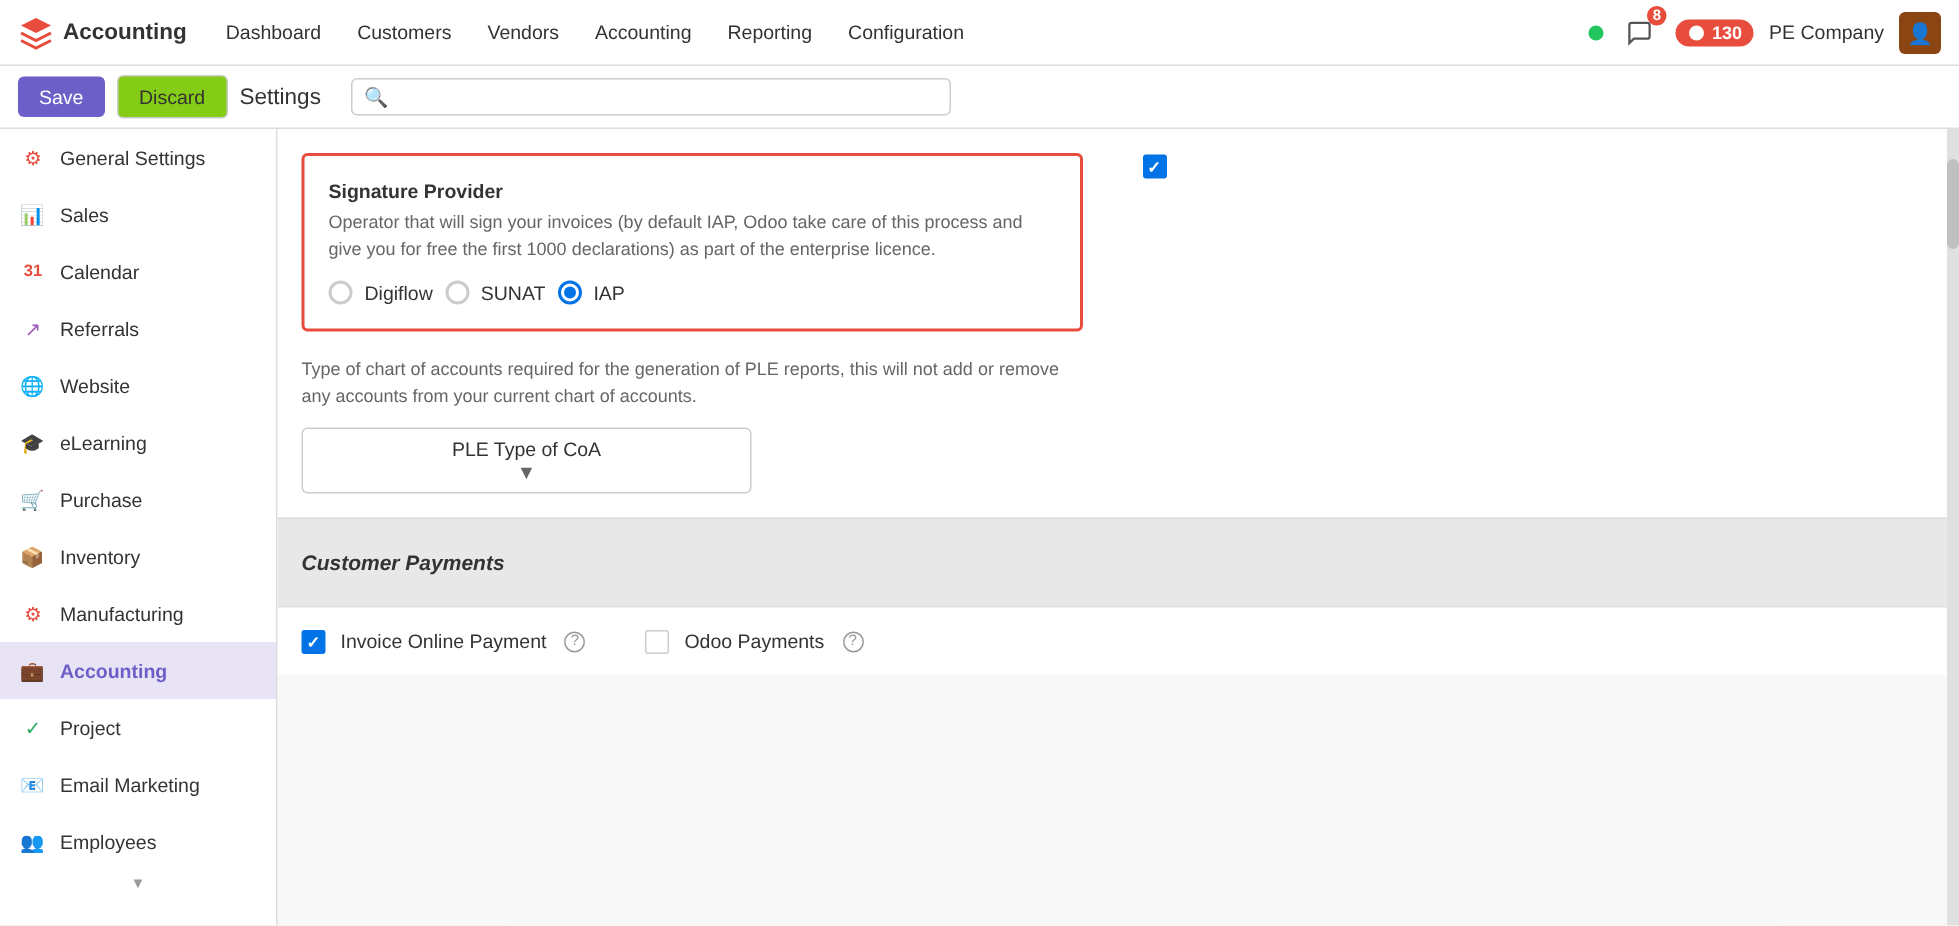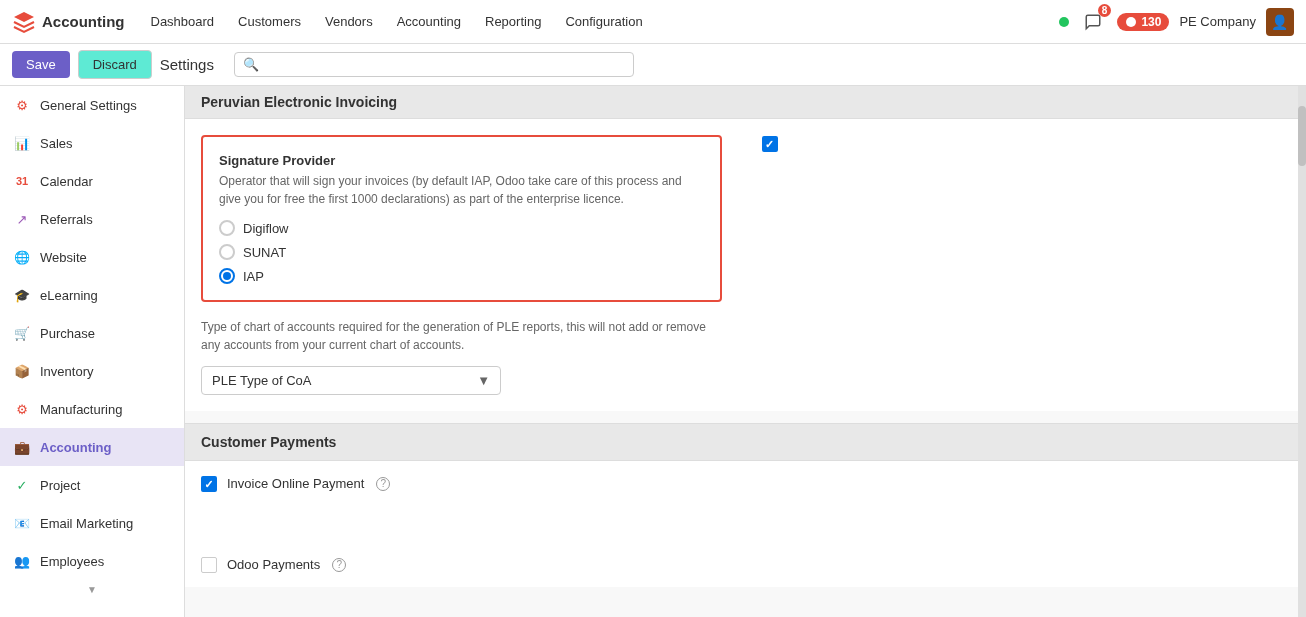--- a/index.html
+++ b/index.html
@@ -114,21 +114,21 @@
       background: #6c5fc7;
       color: #fff;
       border: none;
       border-radius: 4px;
       padding: 6px 14px;
       font-size: 13px;
       cursor: pointer;
       font-weight: 500;
     }
     .btn-discard {
-      background: #5eead4;
+      background: #84cc16;
       color: #333;
       border: 1px solid #ccc;
       border-radius: 4px;
       padding: 6px 14px;
       font-size: 13px;
       cursor: pointer;
     }
     .toolbar-title {
       font-size: 15px;
       font-weight: 500;
@@ -230,21 +230,21 @@
       font-weight: 700;
       font-size: 13px;
       margin-bottom: 4px;
     }
     .field-desc {
       font-size: 12px;
       color: #666;
       margin-bottom: 12px;
       line-height: 1.5;
     }
-    .radio-group { display: flex; flex-direction: column; gap: 8px; }
+    .radio-group { display: flex; flex-direction: row; gap: 8px; }
     .radio-item {
       display: flex;
       align-items: center;
       gap: 8px;
       font-size: 13px;
       cursor: pointer;
     }
     .radio-circle {
       width: 16px;
       height: 16px;
@@ -317,41 +317,42 @@
       border-radius: 4px;
       padding: 6px 10px;
       font-size: 13px;
       display: flex;
       align-items: center;
       justify-content: space-between;
       cursor: pointer;
       background: #fff;
       margin-top: 10px;
       max-width: 300px;
+      flex-direction: column;
     }
     .select-arrow { color: #666; }
 
     
     .customer-payments-header {
       background: #e8e8e8;
-      padding: 10px 16px;
+      padding: 21px 16px;
       font-weight: 600;
       font-size: 14px;
       border-top: 1px solid #ddd;
       border-bottom: 1px solid #ddd;
-      margin-top: 12px;
+      margin-top: 0;
+      font-style: italic;
     }
     .customer-payments-body {
       background: #fff;
       padding: 14px 16px;
     }
     .payment-row {
       display: flex;
-      gap: 64px;
-      flex-direction: column;
+      gap: 40px;
     }
     .payment-item {
       display: flex;
       align-items: center;
       gap: 10px;
     }
 
     .scrollbar-right {
       width: 8px;
       background: #e0e0e0;
@@ -484,23 +485,20 @@
       <span>Employees</span>
     </div>
     <div class="sidebar-scroll-indicator">
       <span style="font-size:10px; color:#999;">▼</span>
     </div>
   </div>
 
   <div style="display:flex; flex:1; overflow:hidden;">
     <div class="content">
 
-      <div class="section-header">
-        <span>Peruvian Electronic Invoicing</span>
-      </div>
       <div class="section-body">
         <div class="two-col">
 
           <div class="col-left">
             <div class="sig-provider-box">
               <div class="field-label">Signature Provider</div>
               <div class="field-desc">Operator that will sign your invoices (by default IAP, Odoo take care of this process and give you for free the first 1000 declarations) as part of the enterprise licence.</div>
               <div class="radio-group">
                 <div class="radio-item">
                   <div class="radio-circle"></div>

